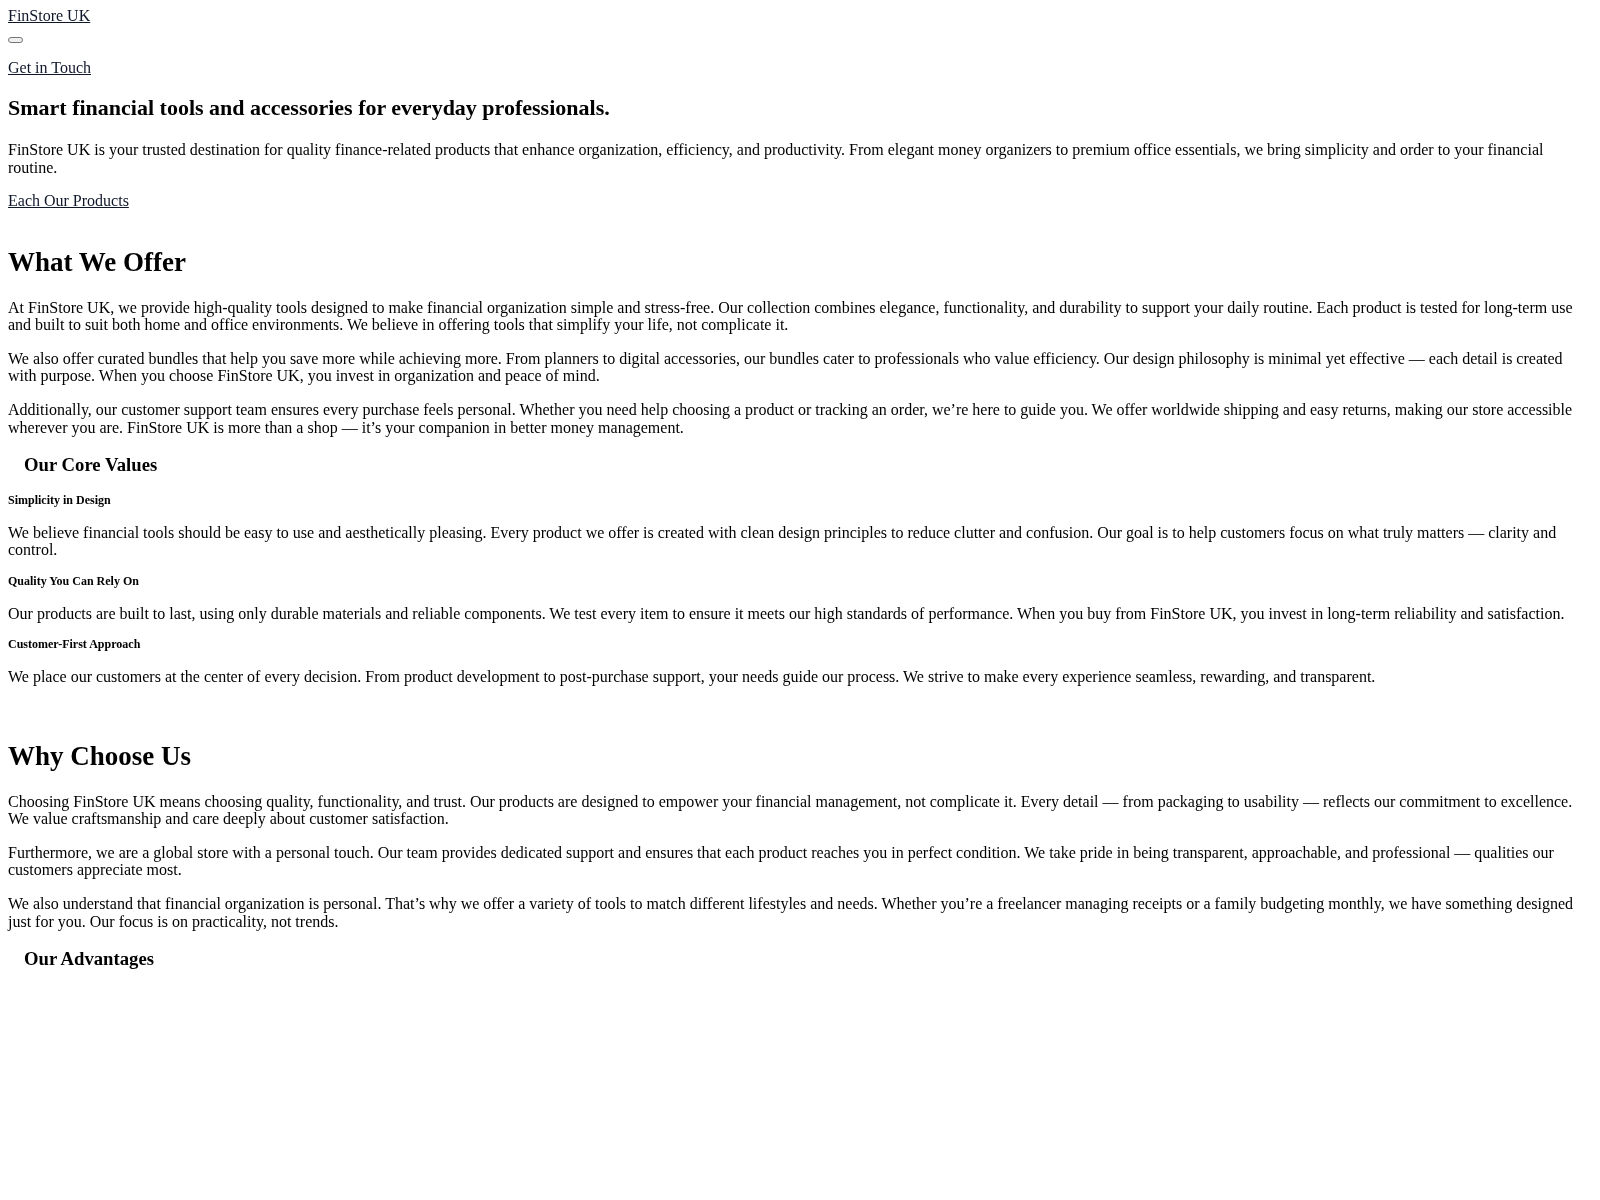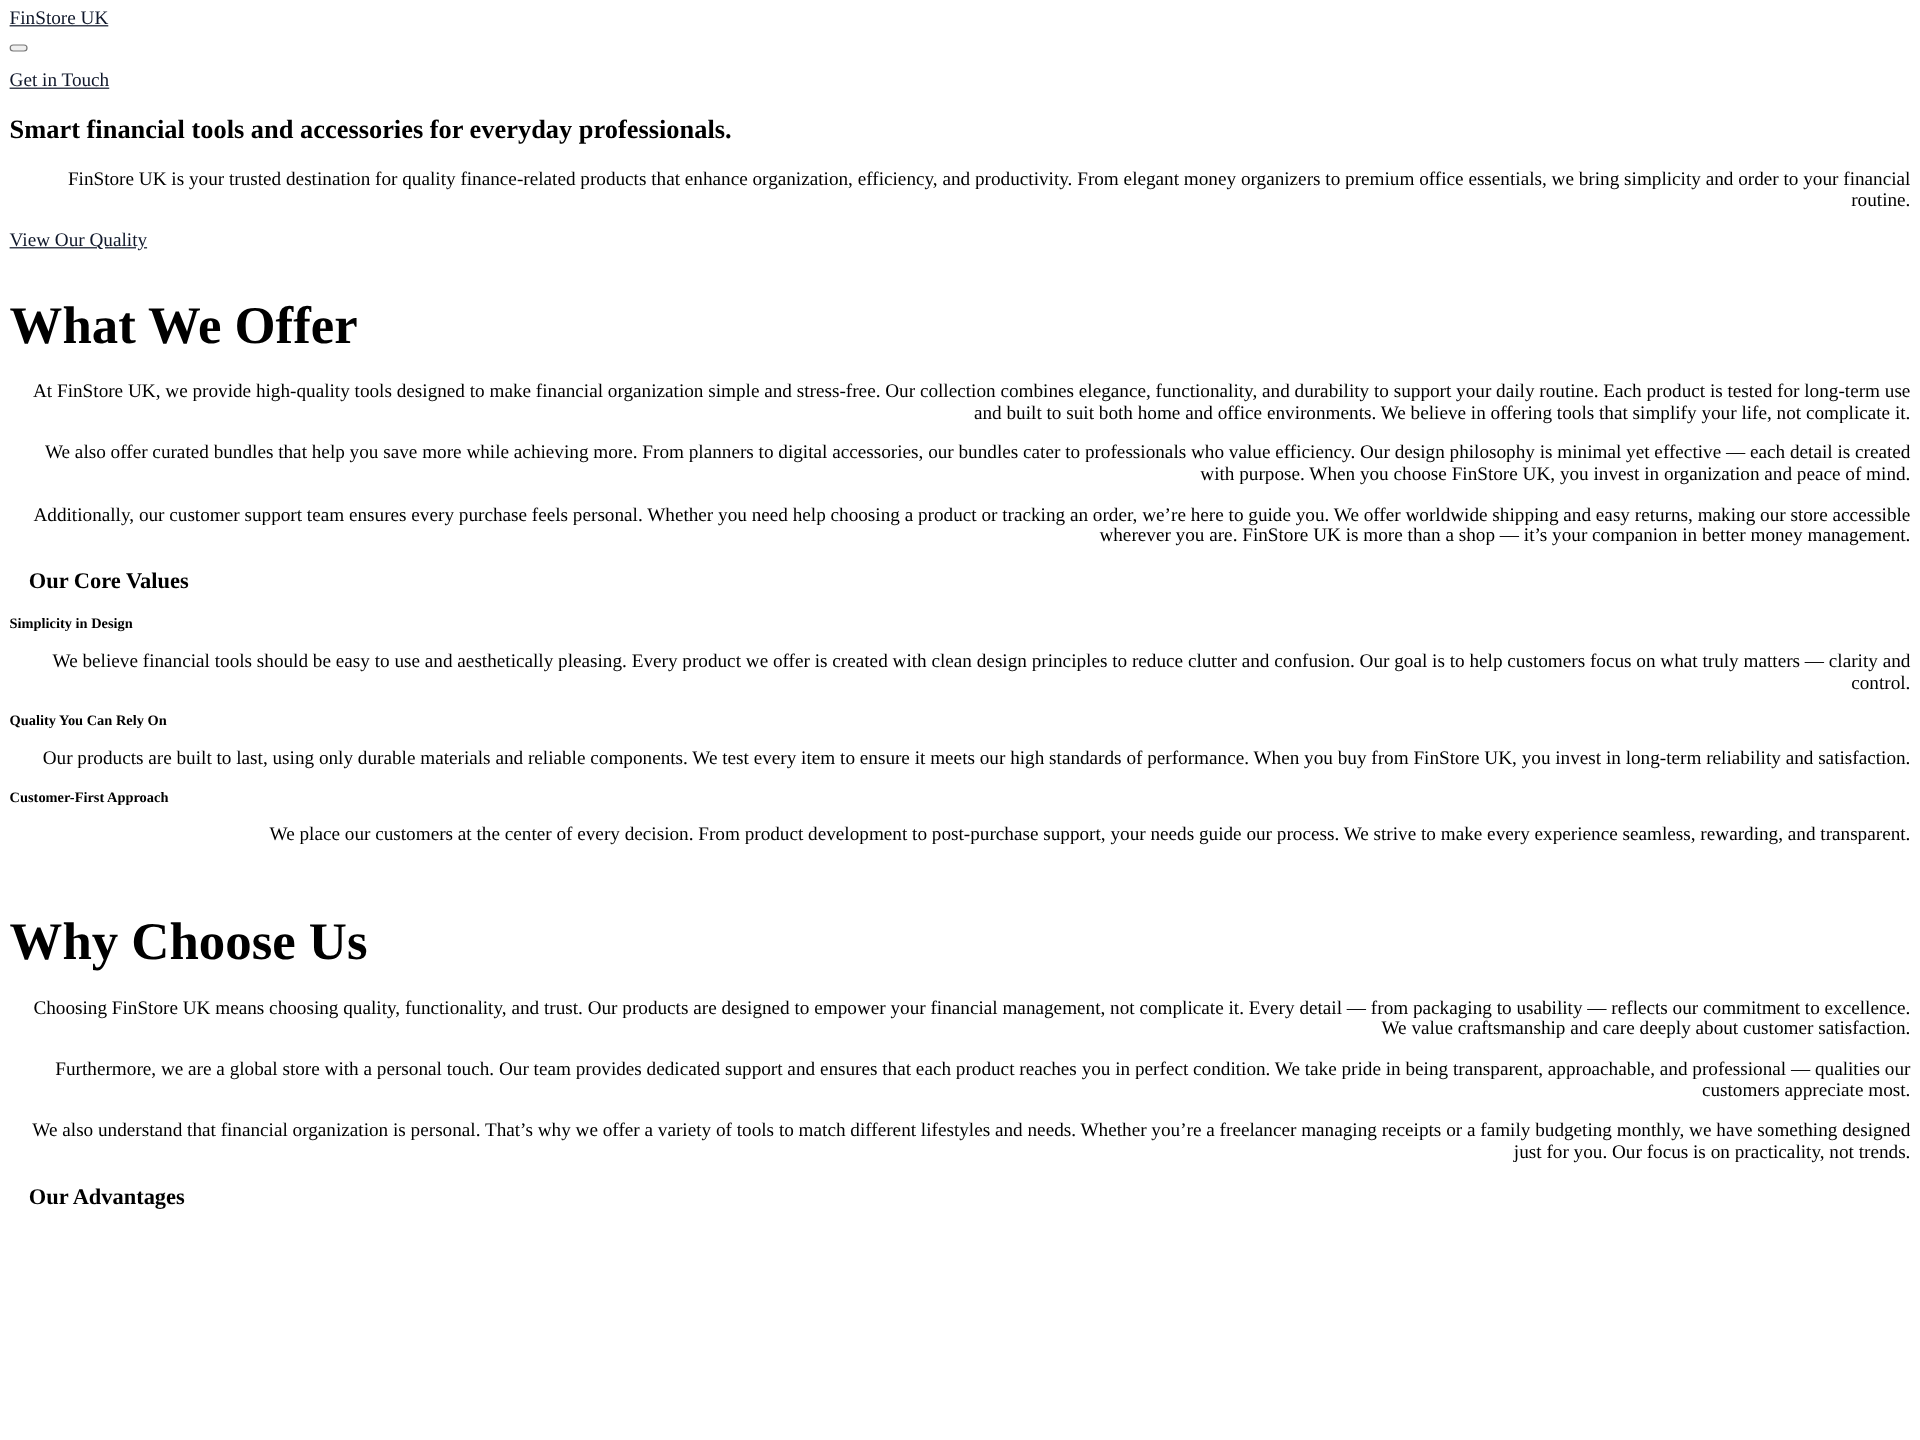--- a/index.html
+++ b/index.html
@@ -19,44 +19,44 @@
       width: 15px; height: 6px;
       padding: 0;
       border: 1px solid #767676;
       border-radius: 3px;
       background: #efefef;
     }
     ul.nav { margin: 16px 0; padding-left: 40px; list-style: disc; }
     ul.nav li { line-height: 17.6px; }
     .cta-wrap { margin: 16px 0; }
     h1 { font-size: 22px; font-weight: bold; margin: 21px 0; line-height: 1.15; }
-    h2 { font-size: 44px; font-weight: bold; margin: 21px 0; line-height: 1.15; }
+    h2 { font-size: 27px; font-weight: bold; margin: 21px 0; line-height: 1.15; }
     h3 { font-size: 18.7px; font-weight: bold; margin: 18px 16px; line-height: 1.15; }
     h4 { font-size: 12px; font-weight: bold; margin: 4px 0; line-height: 1.15; }
-    p { margin: 16px 0; line-height: 17.6px; text-align: right; }
+    p { margin: 16px 0; line-height: 17.6px; }
     section { display: block; }
     .hero h1 { margin-top: 17px; }
     .offer { margin-top: 36px; }
     .why { margin-top: 55px; }
   </style>
 </head>
 <body>
 
 <header>
   <a href="#" class="brand"> FinStore UK</a>
   <button class="toggle"></button>
   <div class="cta-wrap">
     <a href="#">Get in Touch</a>
   </div>
 </header>
 
 <section class="hero">
   <h1>Smart financial tools and accessories for everyday professionals.</h1>
   <p>FinStore UK is your trusted destination for quality finance-related products that enhance organization, efficiency, and productivity. From elegant money organizers to premium office essentials, we bring simplicity and order to your financial routine.</p>
-  <a href="#">View Our Quality</a>
+  <a href="#">Each Our Products</a>
 </section>
 
 <section class="offer">
   <h2>What We Offer</h2>
   <p>At FinStore UK, we provide high-quality tools designed to make financial organization simple and stress-free. Our collection combines elegance, functionality, and durability to support your daily routine. Each product is tested for long-term use and built to suit both home and office environments. We believe in offering tools that simplify your life, not complicate it.</p>
   <p>We also offer curated bundles that help you save more while achieving more. From planners to digital accessories, our bundles cater to professionals who value efficiency. Our design philosophy is minimal yet effective — each detail is created with purpose. When you choose FinStore UK, you invest in organization and peace of mind.</p>
   <p>Additionally, our customer support team ensures every purchase feels personal. Whether you need help choosing a product or tracking an order, we’re here to guide you. We offer worldwide shipping and easy returns, making our store accessible wherever you are. FinStore UK is more than a shop — it’s your companion in better money management.</p>
   <h3>Our Core Values</h3>
   <h4>Simplicity in Design</h4>
   <p>We believe financial tools should be easy to use and aesthetically pleasing. Every product we offer is created with clean design principles to reduce clutter and confusion. Our goal is to help customers focus on what truly matters — clarity and control.</p>

